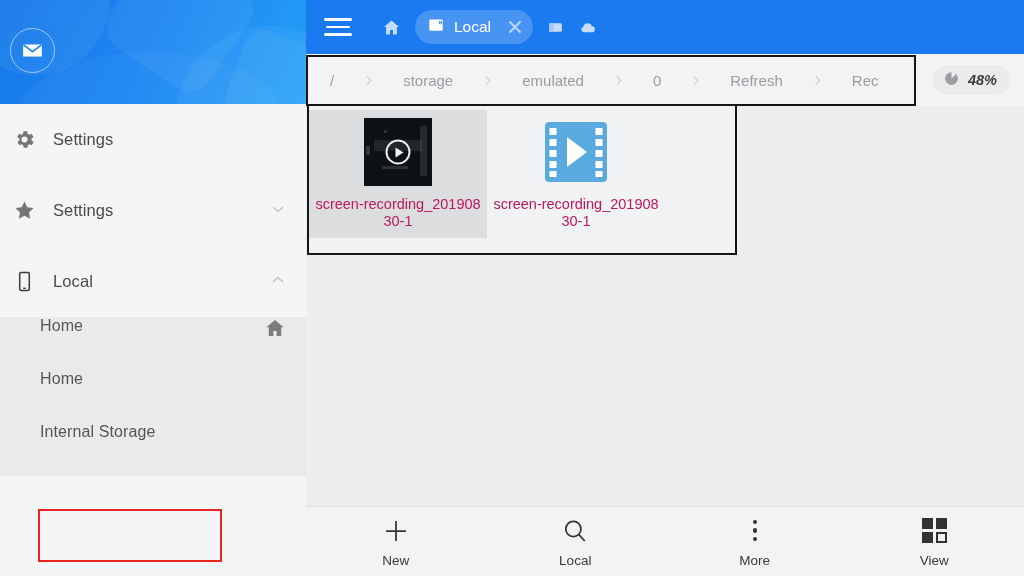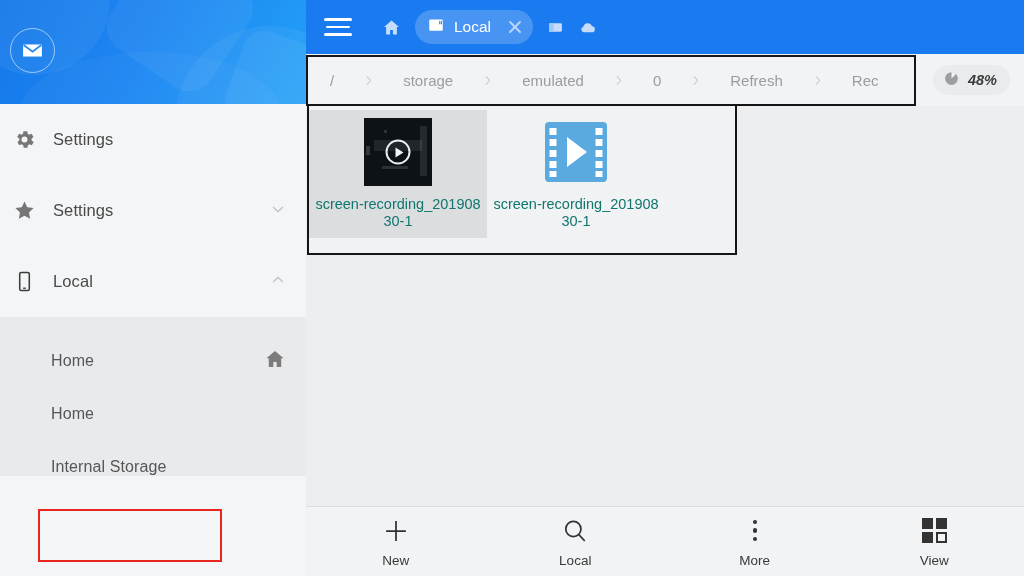--- a/index.html
+++ b/index.html
@@ -49,23 +49,23 @@
   }
   .nav-icon { width: 34px; display: flex; align-items: center; justify-content: center; }
   .nav-label {
     font-size: 16.5px; color: #4a4a4a;
     margin-left: 12px; letter-spacing: .1px;
   }
   .nav-chevron { margin-left: auto; }
 
   .sub-list { background: #e8eaec; }
   .sub-row {
-    display: flex; align-items: flex-end;
+    display: flex; align-items: flex-start;
     height: 53px;
-    padding-left: 51px; padding-right: 20px;
+    padding-left: 40px; padding-right: 20px;
     position: relative;
   }
   .sub-label { font-size: 16px; color: #565656; letter-spacing: .1px; }
   .sub-trailing { margin-left: auto; display: flex; align-items: center; }
 
   
   #annot-internal-storage {
     position: absolute;
     left: 38px; top: 509px;
     width: 184px; height: 53px;
@@ -171,21 +171,21 @@
     display: flex; flex-direction: column; align-items: center;
     cursor: pointer;
   }
   .file-cell.selected { background: #dcdddf; }
   .thumb-wrap {
     width: 74px; height: 72px;
     display: flex; align-items: center; justify-content: center;
   }
   .file-name {
     margin-top: 8px;
-    font-size: 14.5px; color: #0f766e;
+    font-size: 14.5px; color: #be185d;
     text-align: center; line-height: 17px;
     width: 172px;
     word-break: break-all;
   }
 
   
   .vid-thumb {
     width: 68px; height: 68px;
     background: #0d1216;
     position: relative; overflow: hidden;

